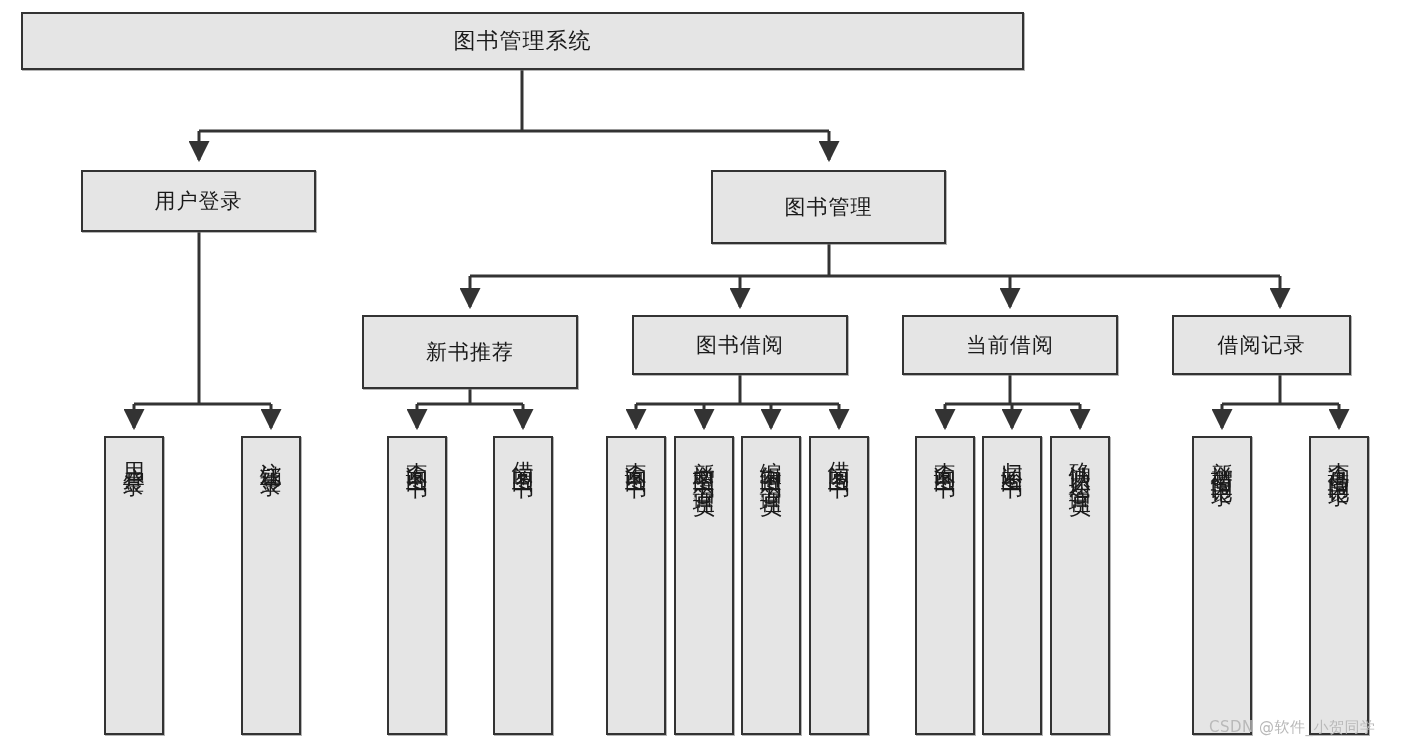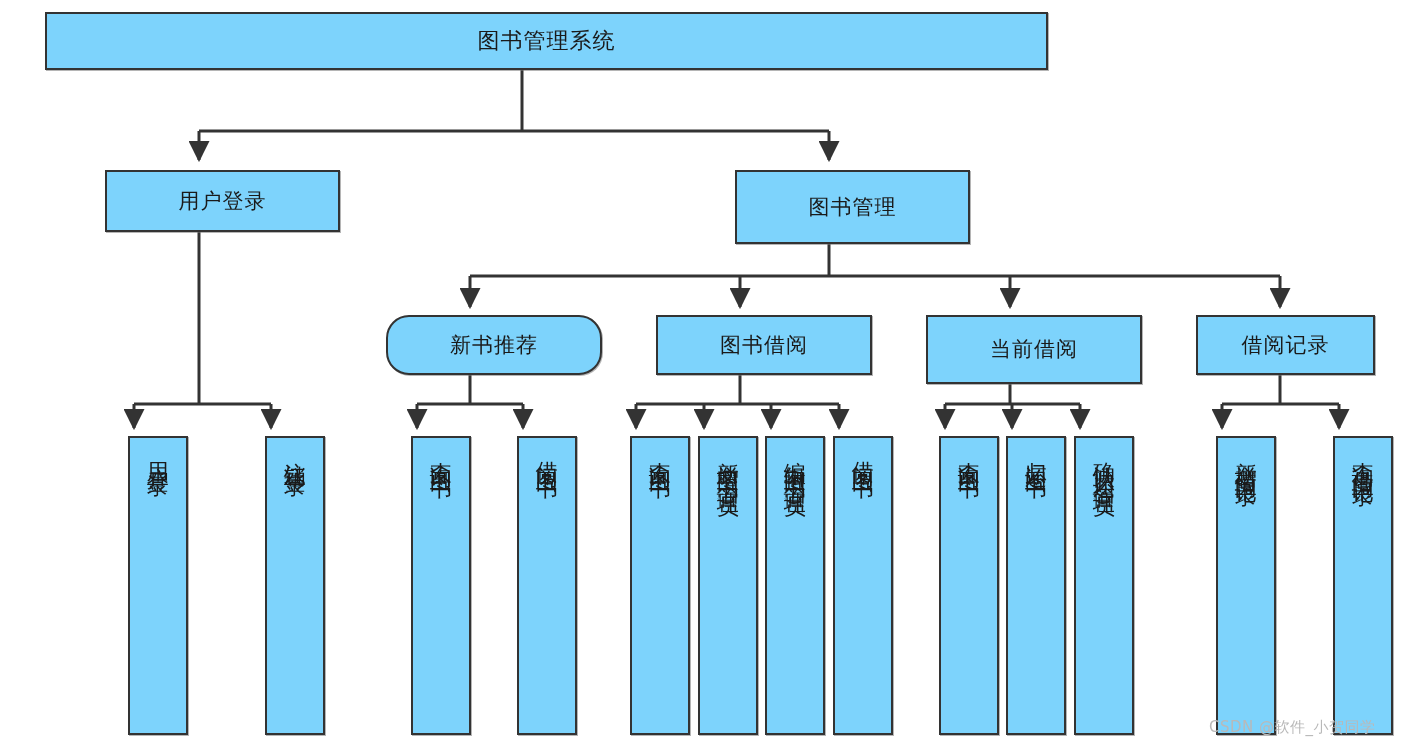--- a/index.html
+++ b/index.html
@@ -4,25 +4,24 @@
 <style>
   html,body{margin:0;padding:0;background:#ffffff;}
   body{
     font-family:"DejaVu Sans","Liberation Sans",sans-serif;
     width:1405px;height:747px;position:relative;overflow:hidden;
   }
   #stage{position:absolute;left:0;top:0;width:1405px;height:747px;}
   .edges{position:absolute;left:0;top:0;width:1405px;height:747px;}
   .node{
     position:absolute;box-sizing:border-box;
-    border:2px solid #333333;background:#7dd3fc;
+    border:2px solid #333333;background:#e5e5e5;
     display:flex;align-items:center;justify-content:center;
     color:#1a1a1a;
     box-shadow:1px 1px 0 rgba(120,120,120,.55);
-    margin-left:24px;
   }
   .node .lbl{line-height:1.15;}
   .node.h .lbl{font-size:21px;letter-spacing:1px;}
   .node.root .lbl{font-size:22px;letter-spacing:1px;}
   .node.v{align-items:flex-start;padding-top:6px;}
   .node.v .lbl{
     writing-mode:vertical-rl;
     text-orientation:upright;
     font-size:22px;
     letter-spacing:5px;
@@ -92,27 +91,27 @@
     <span class="lbl">图书管理系统</span>
   </div>
 
   <div class="node h" style="left:81px;top:170px;width:235px;height:62px;">
     <span class="lbl">用户登录</span>
   </div>
   <div class="node h" style="left:711px;top:170px;width:235px;height:74px;">
     <span class="lbl">图书管理</span>
   </div>
 
-  <div class="node h" style="left:362px;top:315px;width:216px;height:60px;border-radius:23px;">
+  <div class="node h" style="left:362px;top:315px;width:216px;height:74px;">
     <span class="lbl">新书推荐</span>
   </div>
   <div class="node h" style="left:632px;top:315px;width:216px;height:60px;">
     <span class="lbl">图书借阅</span>
   </div>
-  <div class="node h" style="left:902px;top:315px;width:216px;height:69px;">
+  <div class="node h" style="left:902px;top:315px;width:216px;height:60px;">
     <span class="lbl">当前借阅</span>
   </div>
   <div class="node h" style="left:1172px;top:315px;width:179px;height:60px;">
     <span class="lbl">借阅记录</span>
   </div>
 
   <div class="node v" style="left:104px;top:436px;width:60px;height:299px;">
     <span class="lbl">用户登录</span>
   </div>
   <div class="node v" style="left:241px;top:436px;width:60px;height:299px;">

